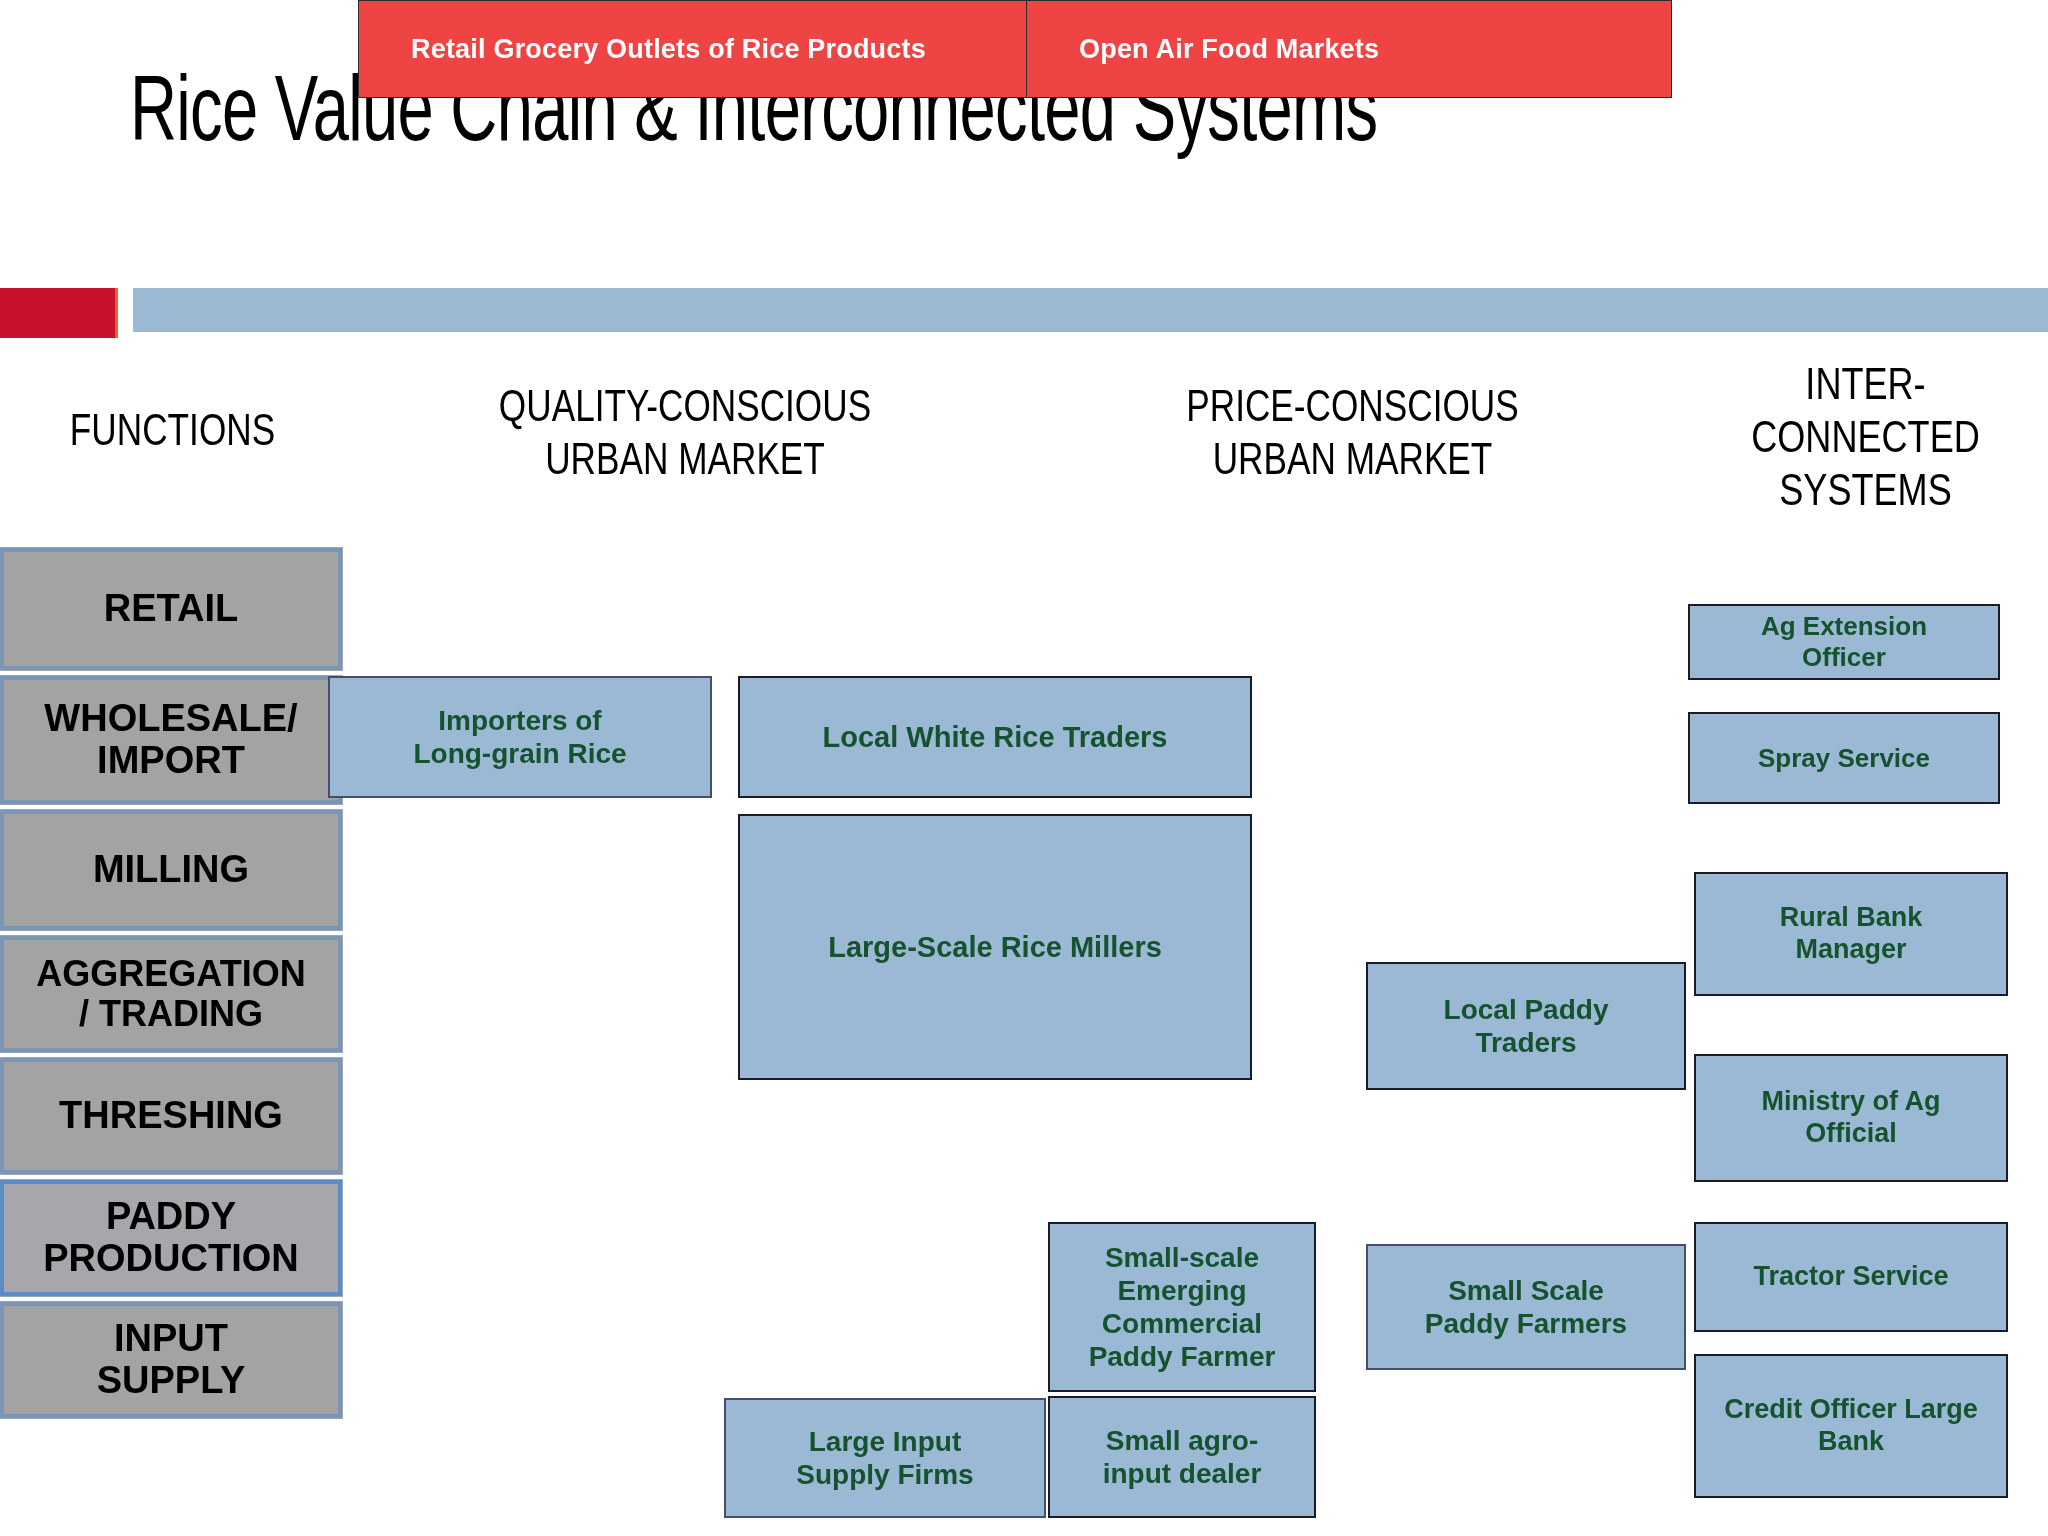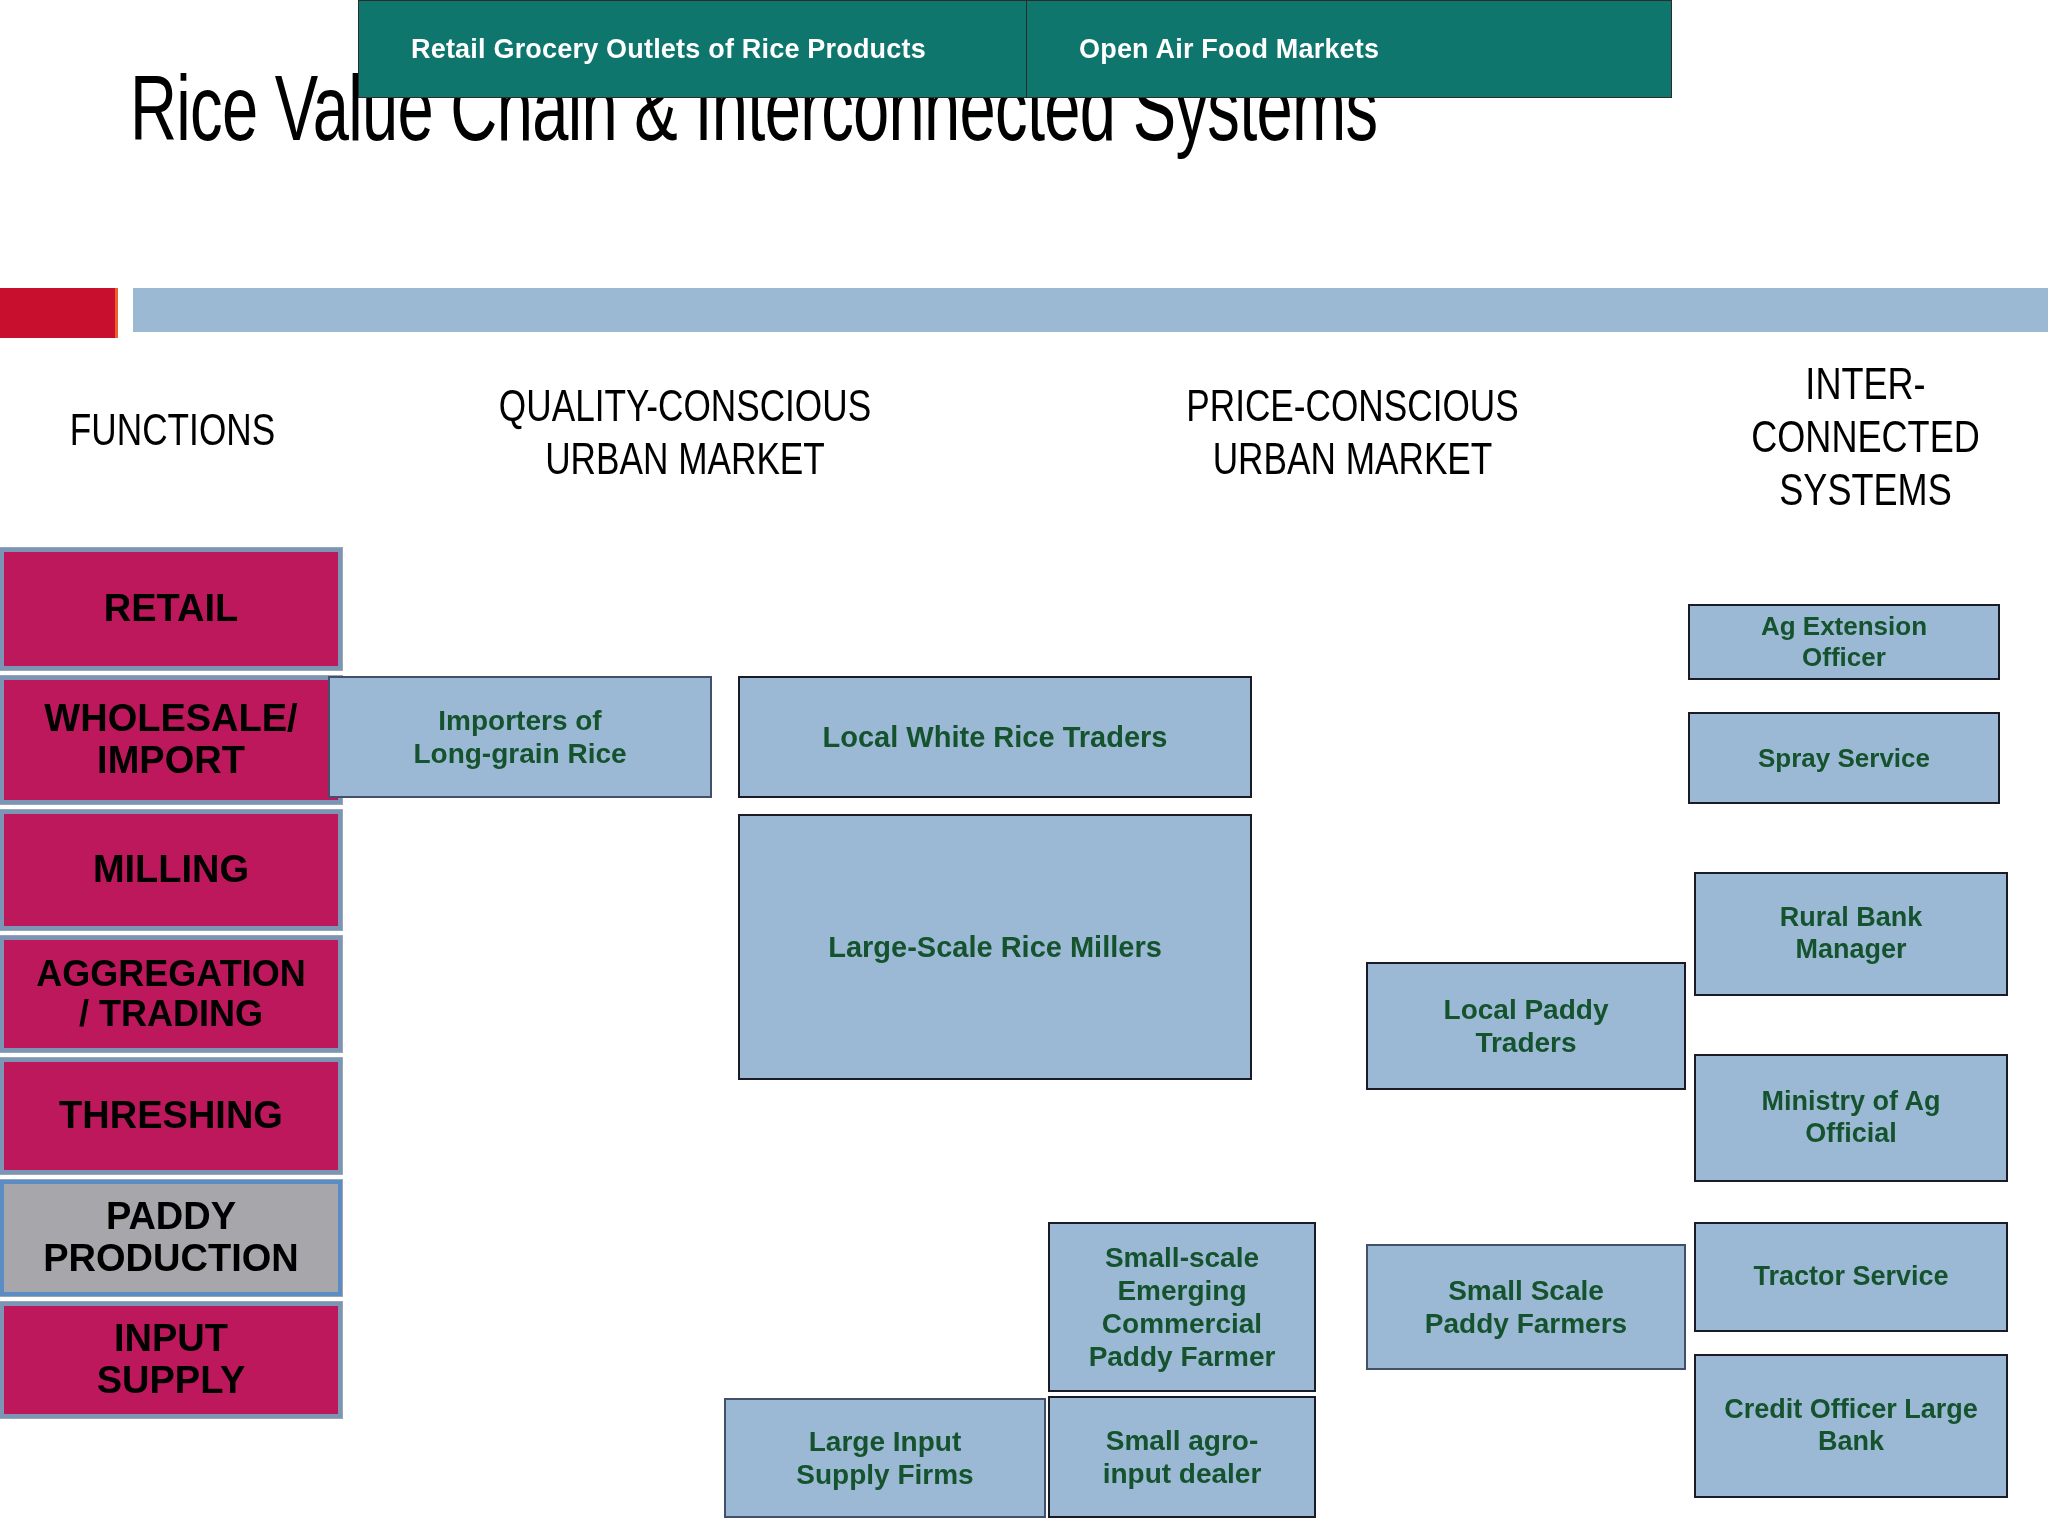--- a/index.html
+++ b/index.html
@@ -65,37 +65,37 @@
     font-size: 44px;
     transform: scaleX(0.80); transform-origin: center top;
   }
   .ch-inter {
     left: 1688px; top: 358px; width: 355px;
     font-size: 44px;
     transform: scaleX(0.82); transform-origin: center top;
   }
   .retail-cell {
     position: absolute; top: 0; height: 98px;
-    background: #0f766e;
+    background: #ef4444;
     border: 1.5px solid #2c2c2c;
     color: #ffffff;
     font-weight: bold;
     font-size: 27px;
     display: flex; align-items: center;
     padding-left: 52px;
     letter-spacing: 0.2px;
   }
   .retail-cell.c1 { left: 358px; width: 670px; }
   .retail-cell.c2 { left: 1026px; width: 646px; }
 
   
   .fn-box {
     position: absolute;
     left: 0px; width: 342px;
-    background: #be185d;
+    background: #a3a3a3;
     border: 4px solid #7a96b4;
     outline: 1px solid #9aa6b2;
     display: flex; align-items: center; justify-content: center;
     text-align: center;
     font-weight: bold;
     color: #000;
     line-height: 1.10;
     white-space: pre-line;
   }
   .fn-box.highlight { background: #a6a6ab; border-color: #5b8cc4; }

